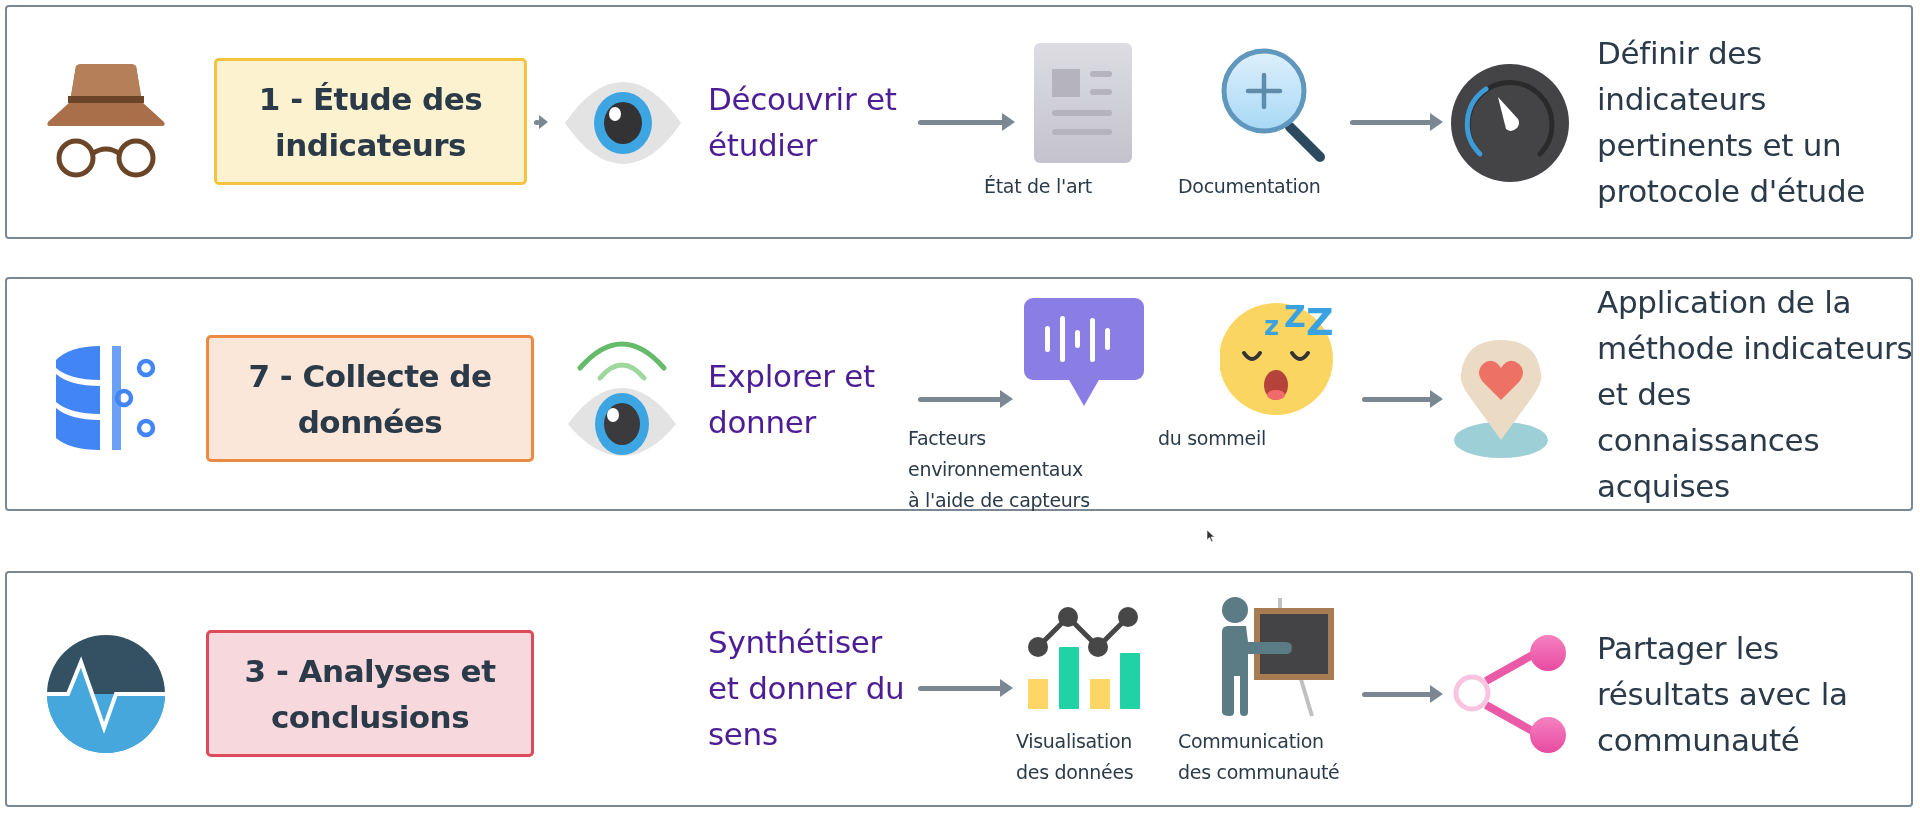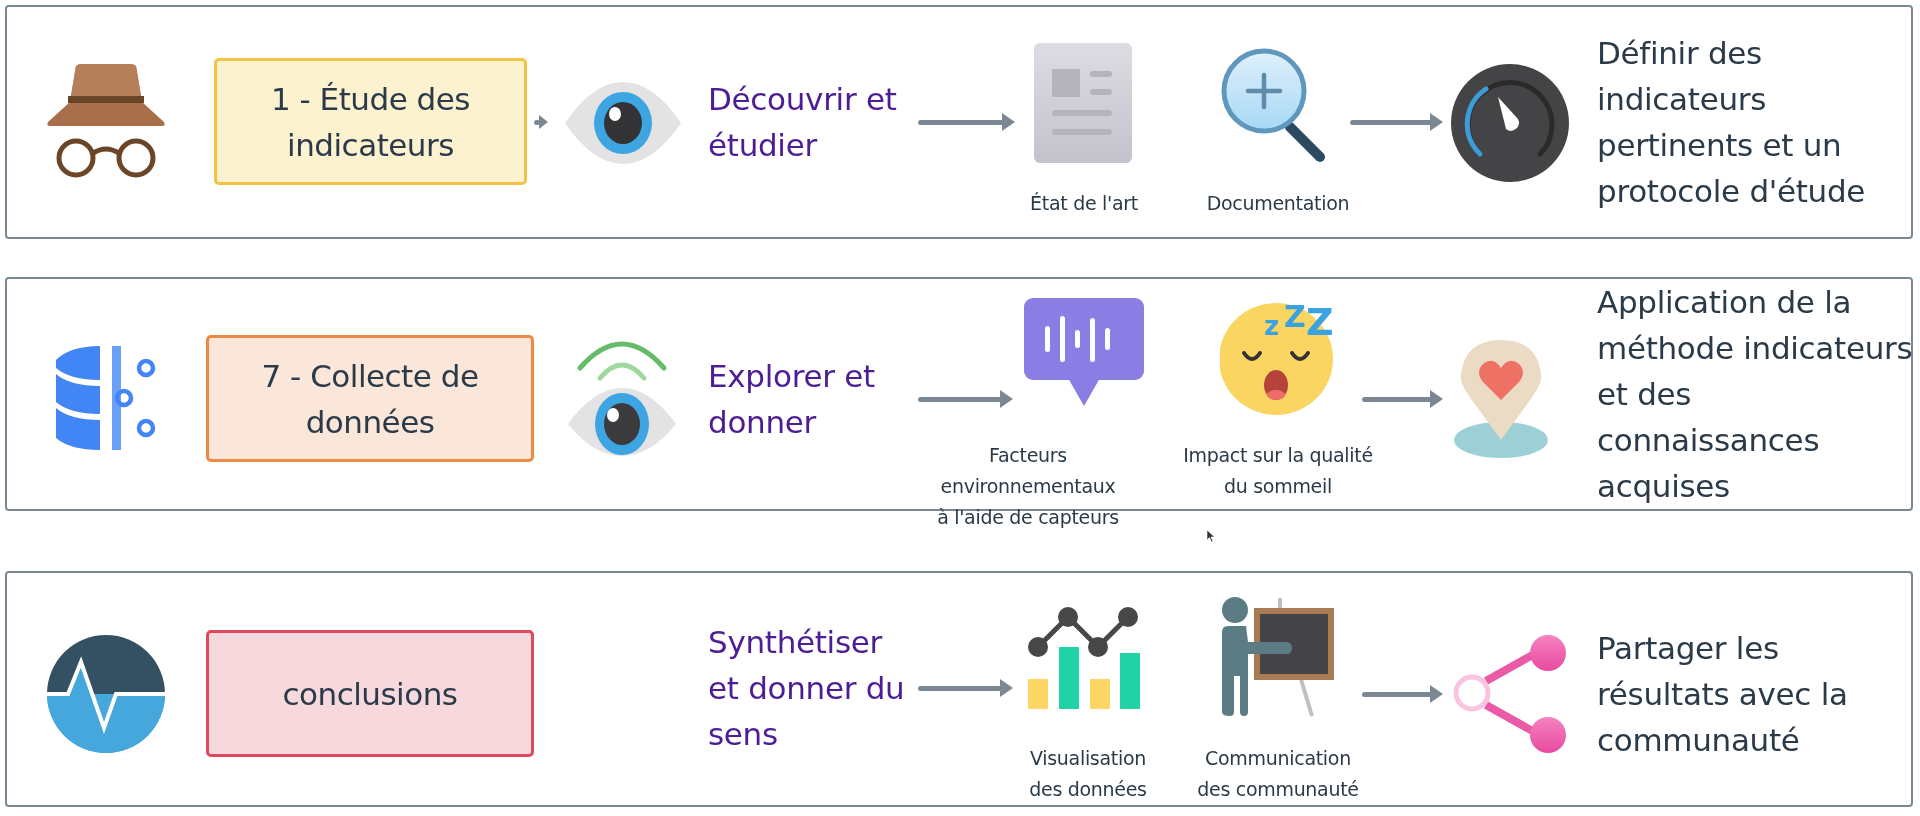--- a/index.html
+++ b/index.html
@@ -3,25 +3,25 @@
 <meta charset="utf-8">
 <style>
   html, body { margin:0; padding:0; background:#ffffff; }
   body { width:1920px; height:816px; position:relative; overflow:hidden;
          font-family:"DejaVu Sans", "Liberation Sans", sans-serif; color:#2b3a48; }
   .row { position:absolute; left:5px; width:1908px; border:2.5px solid #7b8894;
          border-radius:4px; box-sizing:border-box; background:#fff; }
   .abs { position:absolute; }
   .title-box { position:absolute; box-sizing:border-box; border:3px solid; border-radius:5px;
                display:flex; align-items:center; justify-content:center; text-align:center;
-               font-family:"DejaVu Sans", sans-serif; font-weight:normal; font-size:31px;
+               font-family:"DejaVu Sans", sans-serif; font-weight:bold; font-size:31px;
                line-height:46px; color:#2b3a48; letter-spacing:-0.5px; }
   .desc { position:absolute; font-size:31px; line-height:46px; color:#4c1d95; letter-spacing:-0.3px; }
-  .caption { position:absolute; font-size:19px; line-height:31px; color:#2b3a48; text-align:center;
-             white-space:nowrap; letter-spacing:-0.3px;margin-top:17px; }
+  .caption { position:absolute; font-size:19px; line-height:31px; color:#2b3a48; text-align:left;
+             white-space:nowrap; letter-spacing:-0.3px; }
   .final { position:absolute; font-size:31px; line-height:46px; color:#2b3a48; letter-spacing:-0.3px; }
   .arrow { position:absolute; height:0; }
   .arrow .line { position:absolute; left:0; top:-2.5px; height:5px; background:#7b8894; border-radius:3px; }
   .arrow .head { position:absolute; top:-9px; width:0; height:0;
                  border-top:9px solid transparent; border-bottom:9px solid transparent; border-left:13px solid #7b8894; }
   svg { display:block; }
   .cursor { position:absolute; left:1206px; top:529px; }
 </style>
 </head>
 <body>
@@ -194,21 +194,20 @@
     <text x="44" y="38" font-family="DejaVu Sans, sans-serif" font-weight="bold" font-size="26" fill="#3aa2e0">z</text>
     <text x="64" y="30" font-family="DejaVu Sans, sans-serif" font-weight="bold" font-size="30" fill="#3aa2e0">Z</text>
     <text x="86" y="38" font-family="DejaVu Sans, sans-serif" font-weight="bold" font-size="38" fill="#3aa2e0">Z</text>
     <path d="M24 56 Q32 68 40 56" fill="none" stroke="#333" stroke-width="4" stroke-linecap="round"></path>
     <path d="M72 56 Q80 68 88 56" fill="none" stroke="#333" stroke-width="4" stroke-linecap="round"></path>
     <ellipse cx="56" cy="88" rx="12" ry="15" fill="#b5433c"></ellipse>
     <ellipse cx="56" cy="98" rx="9" ry="5" fill="#f16b6b"></ellipse>
   </svg>
 </div>
 <div class="caption" style="left:1158px;width:240px;top:423px;">
-  <div>Impact sur la qualité</div>
   <div>du sommeil</div>
 </div>
 
 <div class="arrow" style="left:1362px;top:399px;">
   <div class="line" style="width:72px;"></div>
   <div class="head" style="left:68px;"></div>
 </div>
 
 <div class="abs" style="left:1449px;top:338px;">
   <svg width="106" height="122" viewBox="0 0 106 122">
@@ -245,20 +244,21 @@
       <rect x="0" y="0" width="120" height="60" fill="#335163"></rect>
       <rect x="0" y="60" width="120" height="60" fill="#45a7dc"></rect>
       <path d="M0 60 L22 60 L35 28 L58 94 L70 60 L120 60 L120 120 L0 120 Z" fill="#45a7dc"></path>
       <path d="M0 60 L22 60 L35 28 L58 94 L70 60 L120 60" fill="none" stroke="#ffffff" stroke-width="4" stroke-linejoin="miter"></path>
     </g>
   </svg>
 </div>
 
 <div class="title-box" style="left:206px;top:630px;width:328px;height:127px;background:#f7d9dd;border-color:#dc4a5c;">
   <div>
+    <div>3 - Analyses et</div>
     <div>conclusions</div>
   </div>
 </div>
 
 <div class="desc" style="left:708px;top:619px;">
   <div>Synthétiser</div>
   <div>et donner du</div>
   <div>sens</div>
 </div>
 
@@ -273,21 +273,21 @@
     <rect x="33" y="44" width="20" height="62" rx="1" fill="#21d2a7"></rect>
     <rect x="64" y="76" width="20" height="30" rx="1" fill="#fdd665"></rect>
     <rect x="94" y="50" width="20" height="56" rx="1" fill="#21d2a7"></rect>
     <polyline points="12,44 42,14 72,44 102,14" fill="none" stroke="#474747" stroke-width="5" stroke-linejoin="round"></polyline>
     <circle cx="12" cy="44" r="10" fill="#474747"></circle>
     <circle cx="42" cy="14" r="10" fill="#474747"></circle>
     <circle cx="72" cy="44" r="10" fill="#474747"></circle>
     <circle cx="102" cy="14" r="10" fill="#474747"></circle>
   </svg>
 </div>
-<div class="caption" style="left:988px;width:200px;top:726px;">
+<div class="caption" style="left:1016px;width:200px;top:726px;">
   <div>Visualisation</div>
   <div>des données</div>
 </div>
 
 <div class="abs" style="left:1218px;top:596px;">
   <svg width="120" height="122" viewBox="0 0 120 122">
     <line x1="62" y1="2" x2="62" y2="16" stroke="#c0c0c0" stroke-width="4"></line>
     <line x1="82" y1="80" x2="94" y2="120" stroke="#c0c0c0" stroke-width="4"></line>
     <rect x="36" y="12" width="80" height="72" fill="#a87b52"></rect>
     <rect x="42" y="18" width="68" height="60" fill="#444446"></rect>

